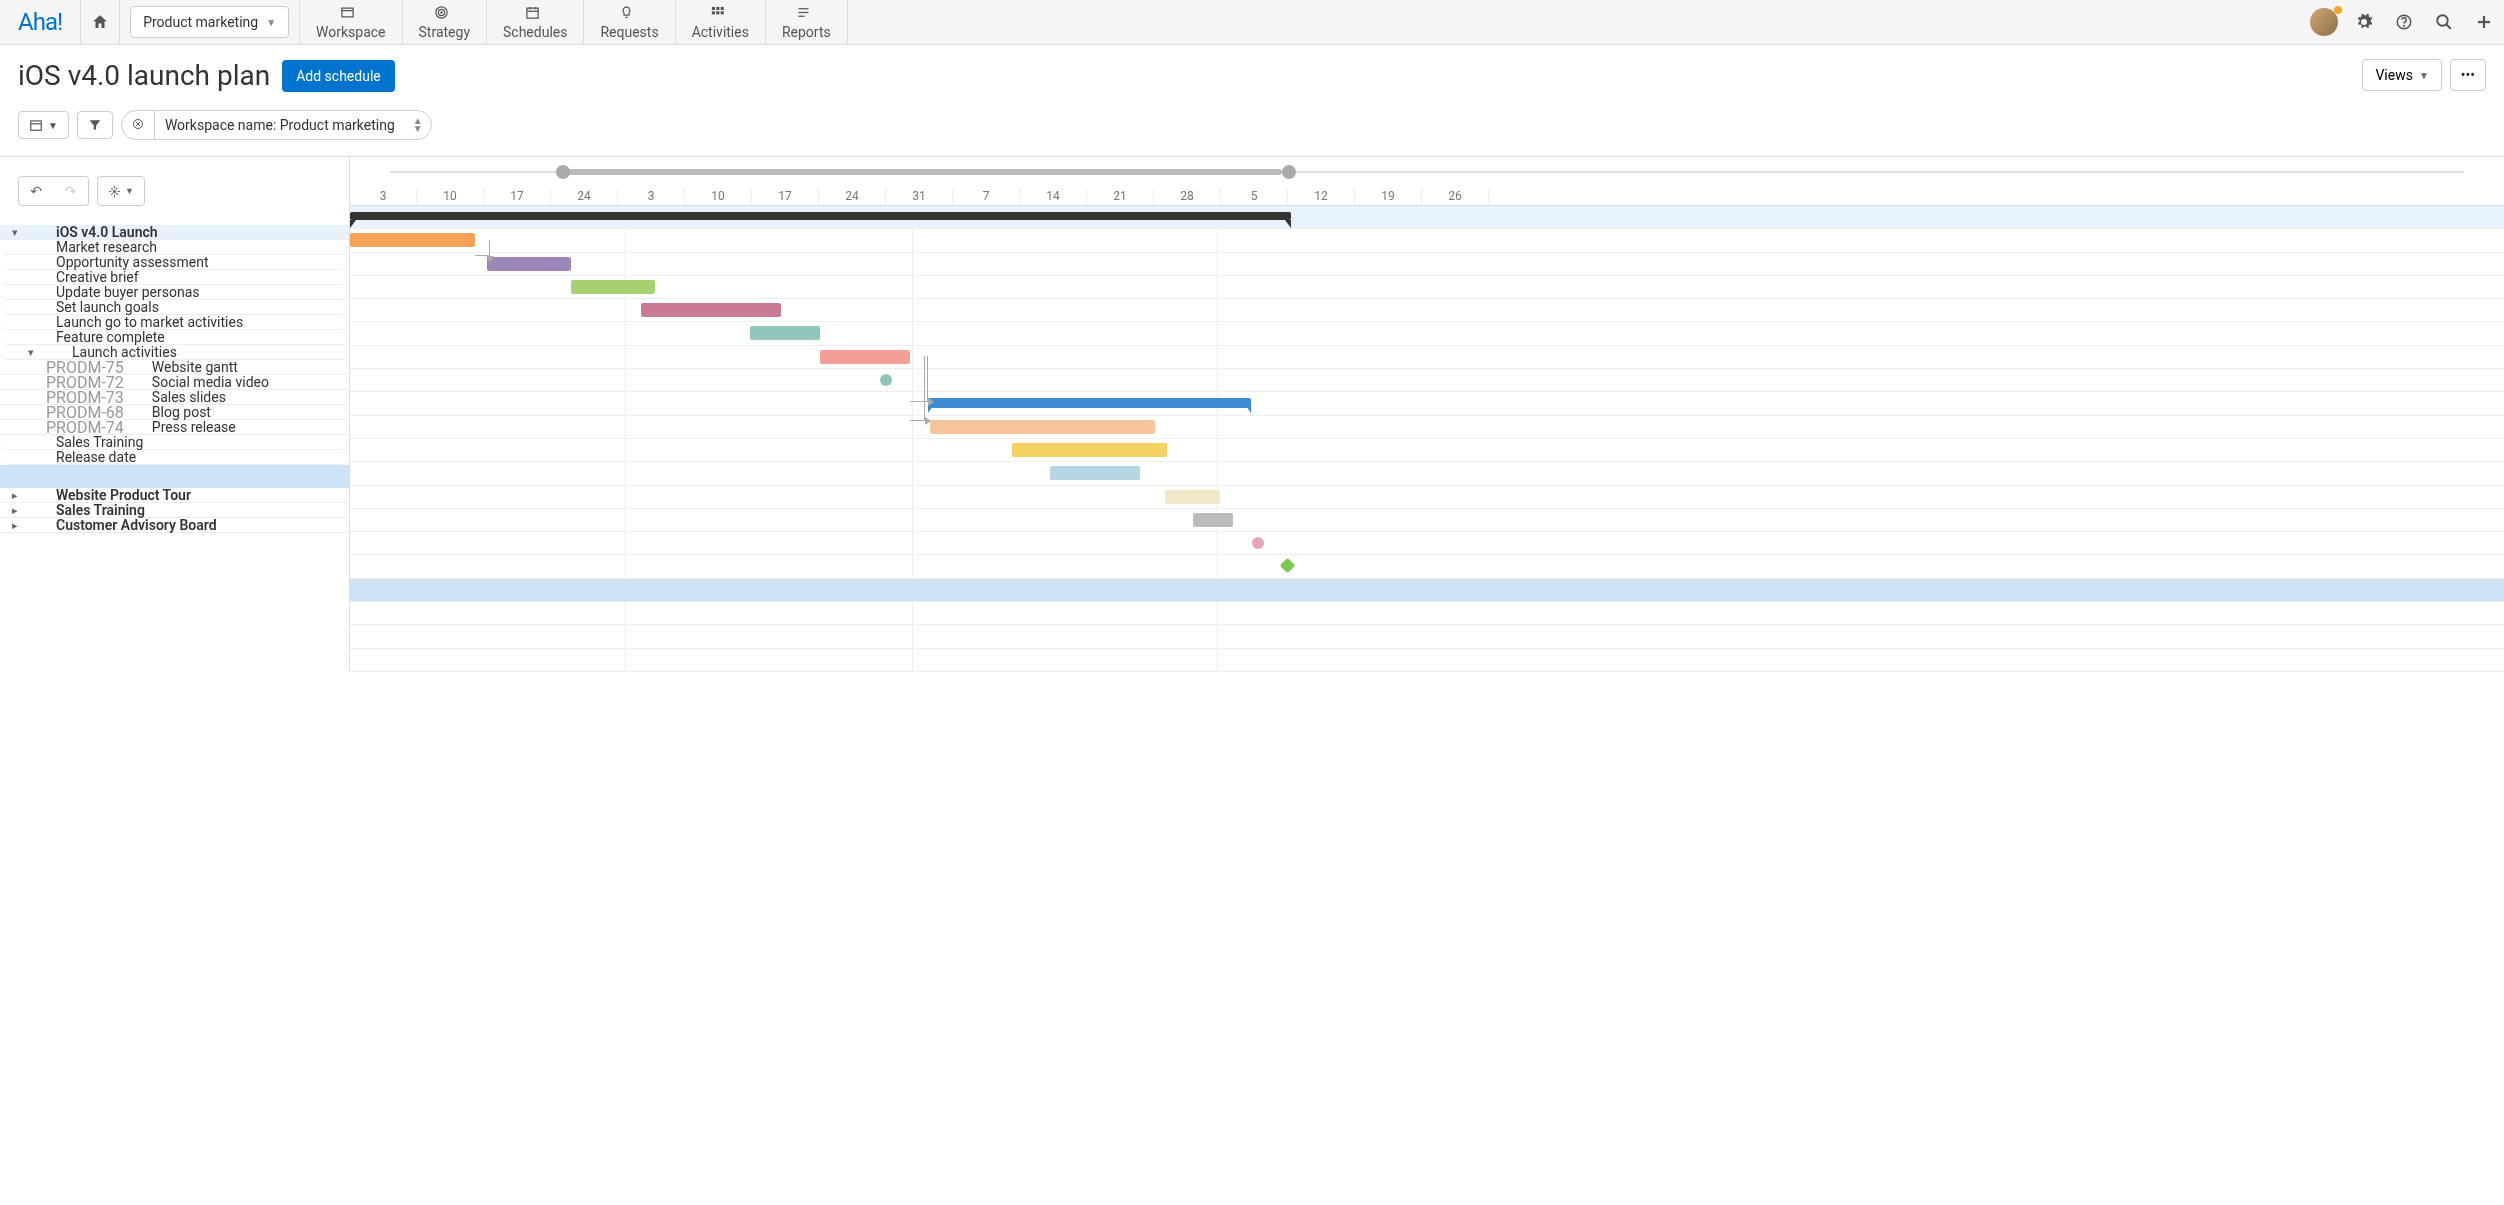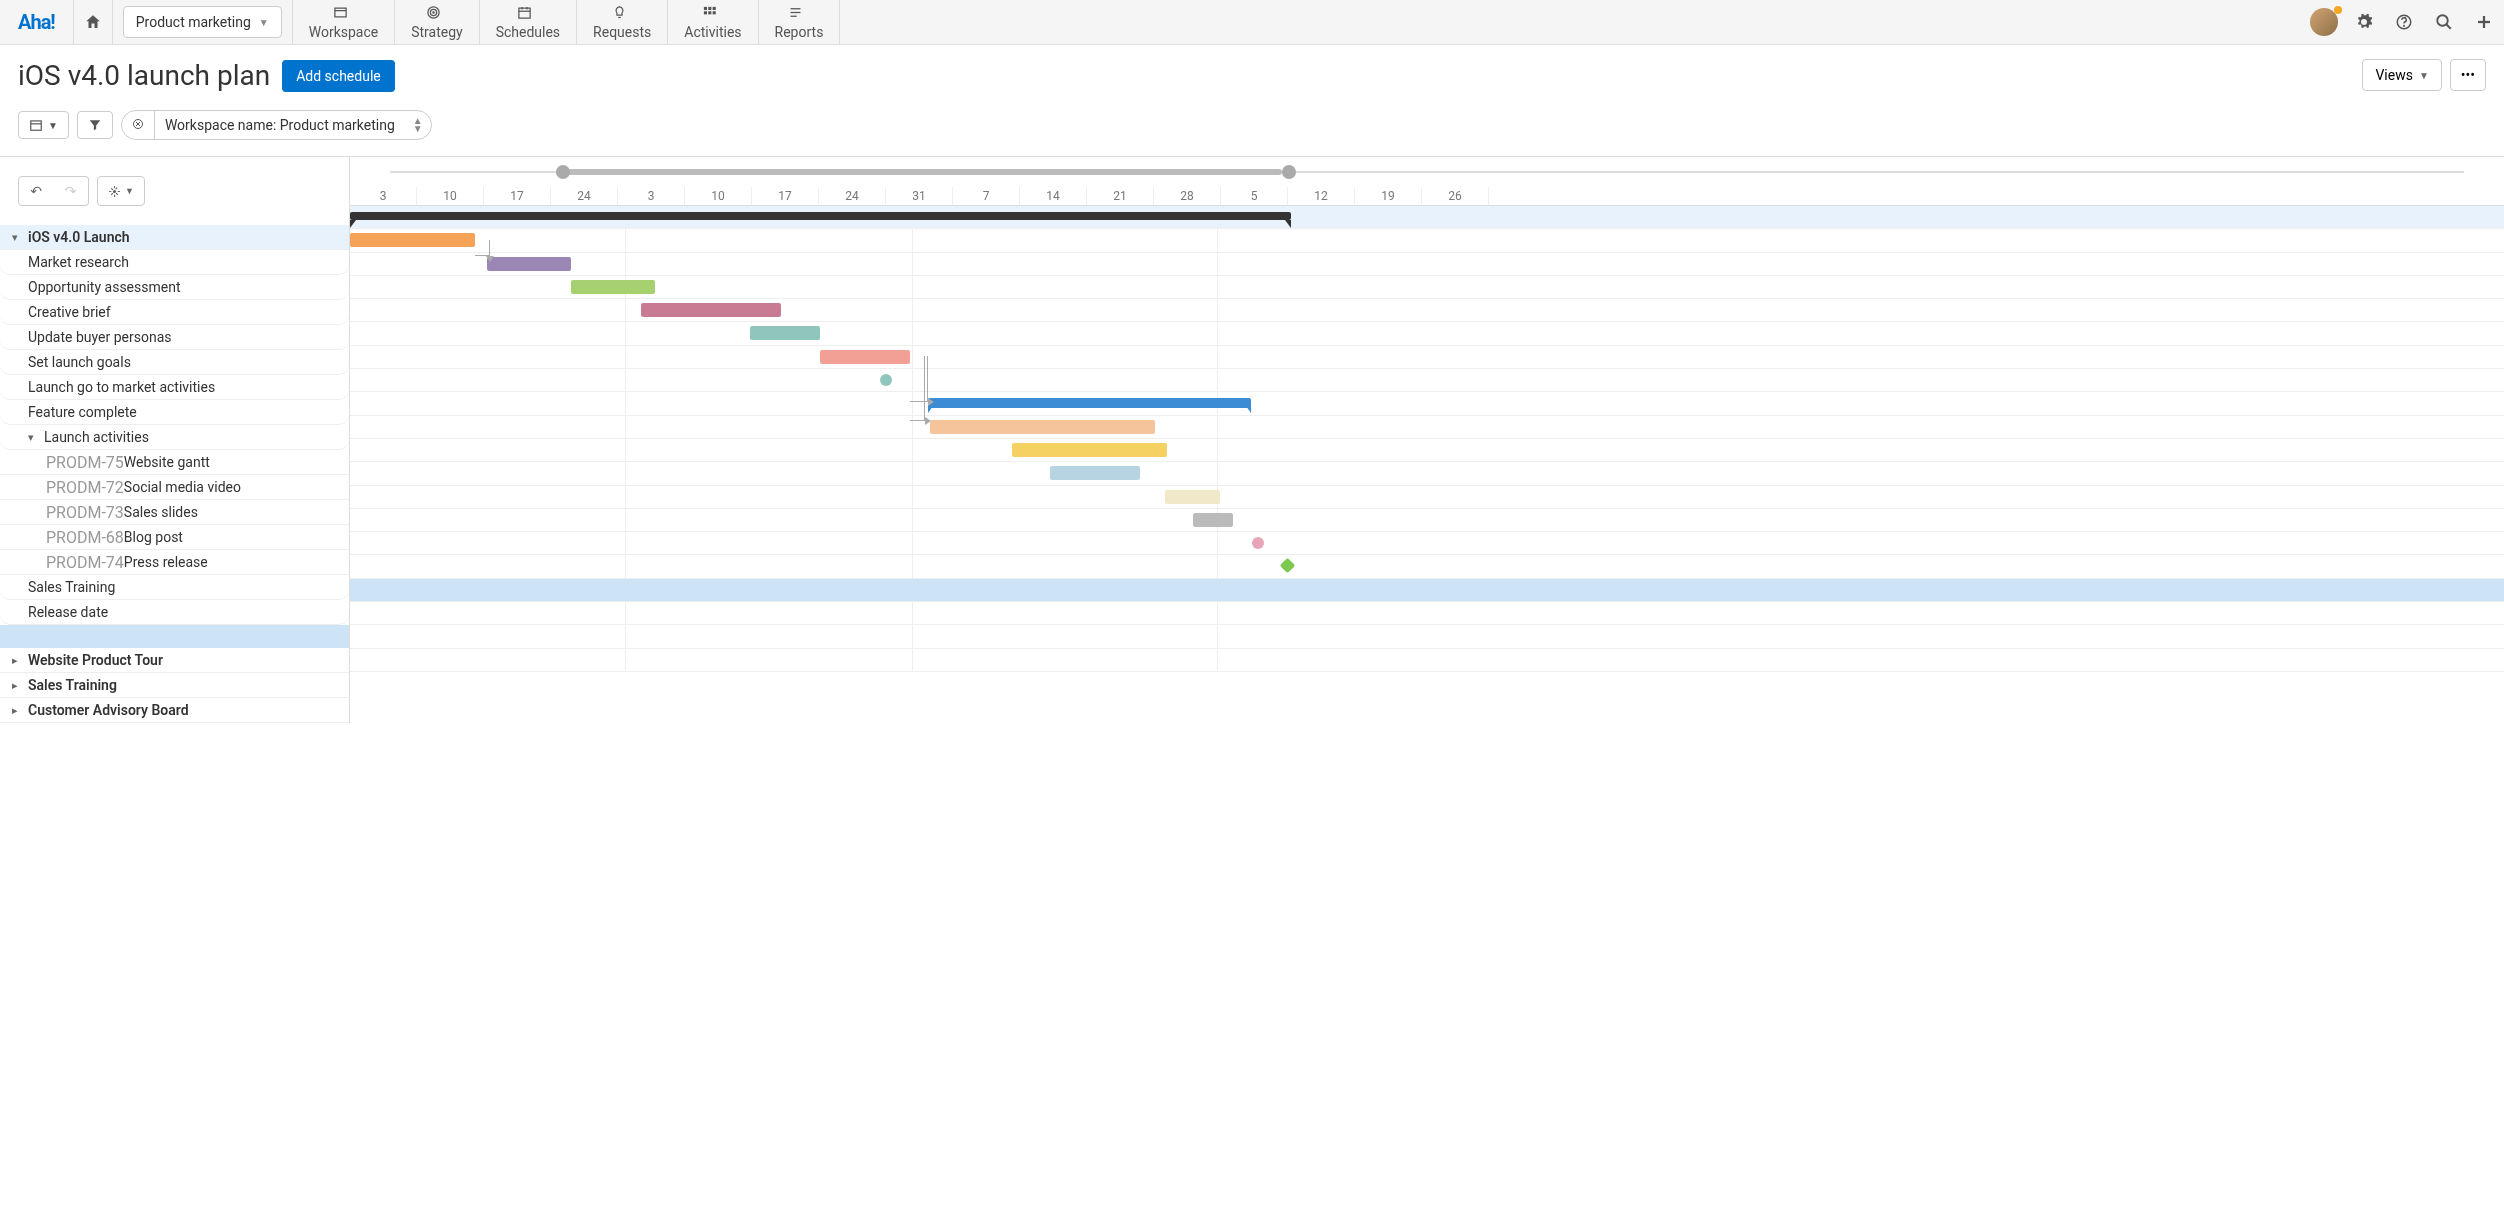--- a/index.html
+++ b/index.html
@@ -1,20 +1,20 @@
 <!DOCTYPE html>
 <html><head>
 <meta charset="utf-8">
 <style>
 * { margin:0; padding:0; box-sizing:border-box; font-family:-apple-system,BlinkMacSystemFont,"Segoe UI",Roboto,sans-serif; }
 body { background:#fff; color:#333; font-size:14px; }
 
 
 .topnav { display:flex; align-items:center; height:45px; border-bottom:1px solid #ddd; background:#f5f5f5; }
-.logo { padding:0 18px; font-size:20px; font-weight:700; color:#0073cf; letter-spacing:-1px; }
+.logo { padding:0 18px; font-size:24px; font-weight:400; color:#0073cf; letter-spacing:-1px; }
 .nav-btn { display:flex; align-items:center; justify-content:center; height:45px; padding:0 16px; border-left:1px solid #ddd; cursor:pointer; color:#555;flex-direction:column; }
 .nav-btn .icon { margin-right:6px; font-size:15px; }
 .ws-dd { display:flex; align-items:center; height:32px; margin:0 10px; padding:0 12px; background:#fff; border:1px solid #ccc; border-radius:4px; cursor:pointer; }
 .ws-dd .caret { margin-left:8px; font-size:10px; color:#888; }
 .topnav .spacer { flex:1; }
 .avatar { width:28px; height:28px; border-radius:50%; background:linear-gradient(135deg,#d4a574,#8b6f47); position:relative; }
 .avatar::after { content:''; position:absolute; top:-2px; right:-4px; width:8px; height:8px; background:#f5a623; border-radius:50%; }
 .nav-icon-btn { width:40px; display:flex; align-items:center; justify-content:center; height:45px; cursor:pointer; color:#555; font-size:18px; }
 
 
@@ -42,21 +42,21 @@
 
 
 .left-toolbar { display:flex; gap:8px; padding:8px 18px; height:49px; align-items:center; }
 .tool-btn { border:1px solid #ccc; background:#fff; width:36px; height:30px; border-radius:4px; display:flex; align-items:center; justify-content:center; cursor:pointer; color:#666; font-size:14px; }
 .tool-btn.group { width:auto; padding:0 10px; }
 .tool-btn + .tool-btn.pair { margin-left:-9px; border-left:none; border-radius:0 4px 4px 0; }
 .tool-btn.pair-first { border-radius:4px 0 0 4px; }
 .tool-btn.disabled { color:#ccc; }
 
 
-.task-row { height:25px; display:flex; align-items:center; padding-left:12px; border-bottom:1px solid #eee; cursor:pointer; }
+.task-row { height:15px; display:flex; align-items:center; padding-left:12px; border-bottom:1px solid #eee; cursor:pointer;gap:28px; }
 .task-row.highlight { background:#e8f2fc; }
 .task-row .chevron { width:16px; font-size:11px; color:#666; }
 .task-row .chevron.down::before { content:'▾'; }
 .task-row .chevron.right::before { content:'▸'; }
 .task-row.bold .name { font-weight:600; }
 .task-row .name { font-size:14px; }
 .task-row.indent1 { padding-left:28px;border-radius:10px; }
 .task-row.indent2 { padding-left:46px; }
 .task-row .ref { font-size:16px; color:#999; }
 .spacer-row { height:23.3px; background:#cde4f7; }

